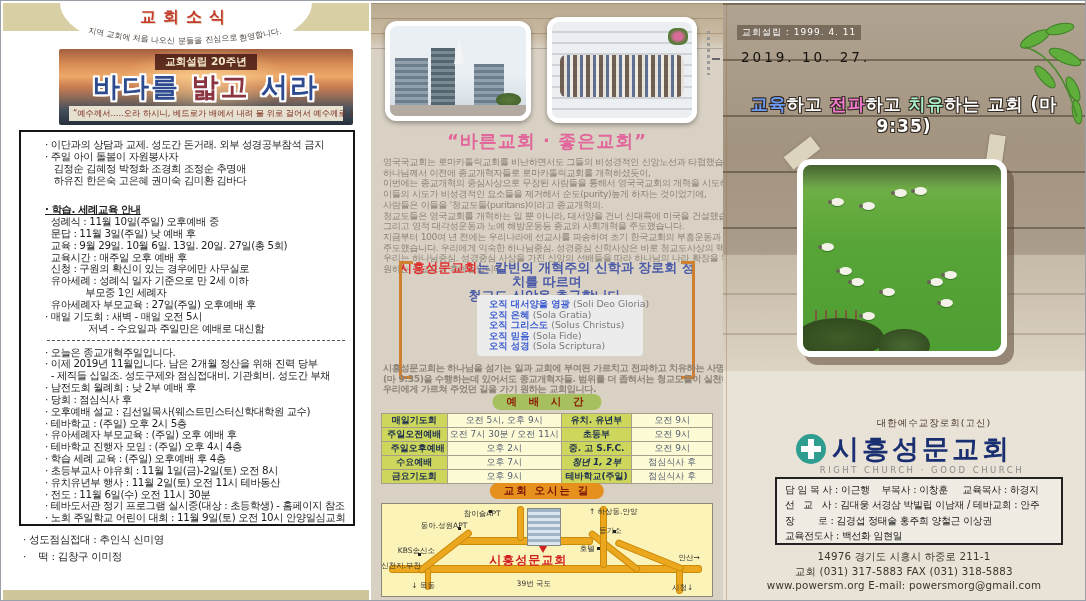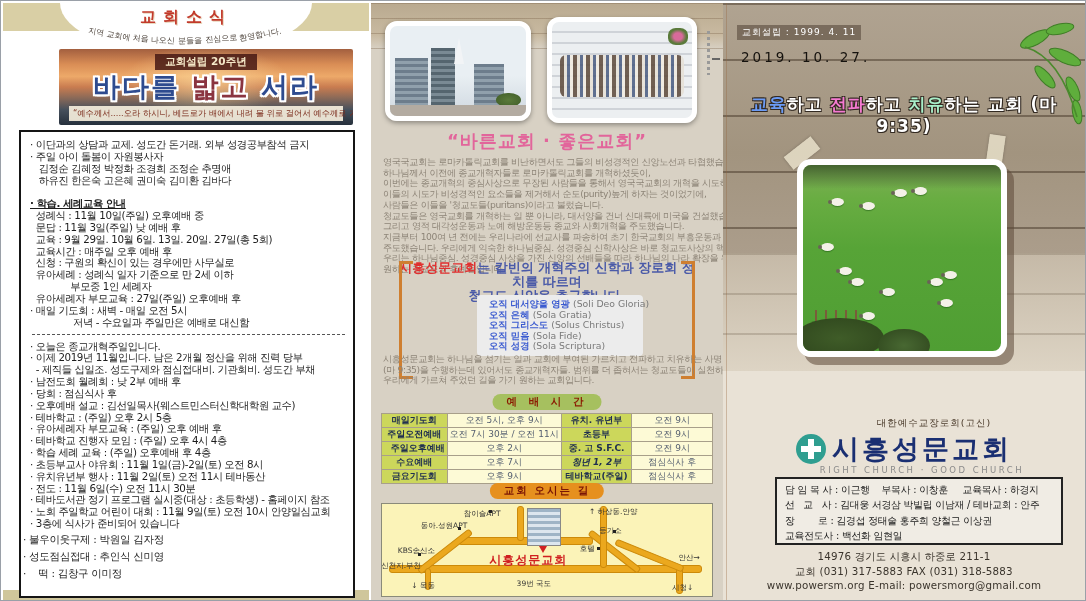--- a/index.html
+++ b/index.html
@@ -21,24 +21,24 @@
         background:
           radial-gradient(ellipse 120px 50px at 50% 42%, rgba(255,224,160,.65), rgba(255,224,160,0) 70%),
           linear-gradient(180deg,#a35f3f 0%,#d98d55 20%,#eda969 36%,#c97c50 50%,#8c6a58 64%,#46505c 80%,#26303c 100%);
         text-align:center;}
   .badge{display:inline-block;margin-top:5px;background:rgba(70,25,20,.85);color:#f5e9c8;
         font-size:10.5px;font-weight:bold;padding:1px 10px;}
   .btitle{margin-top:2px;font-size:27px;font-weight:bold;letter-spacing:2px;line-height:30px;
         text-shadow:-2px -2px 0 #fff,2px -2px 0 #fff,-2px 2px 0 #fff,2px 2px 0 #fff,0 2px 0 #fff,0 -2px 0 #fff,2px 0 0 #fff,-2px 0 0 #fff;}
   .bquote{position:absolute;left:10px;right:10px;bottom:4px;background:rgba(245,238,220,.92);
         color:#7a2a1a;font-size:8.3px;padding:2px 4px;white-space:nowrap;}
-  .notice-box{position:absolute;left:16px;top:127px;width:336px;height:468px;border:2px solid #151515;
-        background:#fff;padding:7px 6px 4px 9px;overflow:hidden;}
+  .notice-box{position:absolute;left:16px;top:127px;width:336px;height:396px;border:2px solid #151515;
+        background:#fff;padding:7px 6px 4px 24px;overflow:hidden;}
   .nline{font-size:10.3px;line-height:11.85px;color:#1c1c1c;white-space:pre-wrap;letter-spacing:-0.4px;}
-  .nline.u{text-decoration:underline;font-weight:bold;}
+  .nline.u{text-decoration:underline;font-weight:bold;margin-top:6px;}
   .dashline{border-top:1px dashed #555;margin:5px 2px 6px 2px;height:0;}
   .left-footer{position:absolute;left:20px;top:528px;width:330px;}
   .fline{font-size:10.5px;line-height:17px;color:#1c1c1c;white-space:pre-wrap;letter-spacing:-0.3px;}
 
   
   .panel-mid{position:absolute;left:370px;top:2px;width:352px;height:597px;background:#d8d1c4;}
   .mid-wood{position:absolute;left:0;top:0;width:100%;height:46px;
         background:repeating-linear-gradient(180deg,rgba(120,95,70,.35) 0 1px,rgba(0,0,0,0) 1px 15px),
                    linear-gradient(180deg,#b9a98f,#c9baa1 70%,#d8d1c4);}
   .photo{position:absolute;border:5px solid #fff;border-radius:12px;box-shadow:0 2px 5px rgba(0,0,0,.35);overflow:hidden;}
@@ -52,21 +52,21 @@
   .p1-road{position:absolute;left:0;bottom:0;width:100%;height:12%;background:#b3aba1;}
   .p1-tree{position:absolute;right:4%;bottom:10%;width:18%;height:16%;background:radial-gradient(#5a7a3a,#3f5c28);border-radius:50%;}
   .photo2{left:176px;top:14px;width:150px;height:106px;background:repeating-linear-gradient(180deg,#eceff1 0 9px,#cfd3d8 9px 11px);}
   .p2-crowd{position:absolute;left:6%;top:34%;width:88%;height:44%;border-radius:6px;
         background:repeating-linear-gradient(90deg,rgba(90,70,55,.85) 0 4px,rgba(230,225,215,.9) 4px 7px,rgba(60,80,120,.8) 7px 10px,rgba(240,235,225,.9) 10px 13px);}
   .p2-flower{position:absolute;right:3%;top:6%;width:14%;height:18%;background:radial-gradient(#d86a9a 30%,#5a7a3a 60%);border-radius:40%;}
   .mid-heading{position:absolute;left:0;top:126px;width:100%;text-align:center;font-size:18px;
         font-weight:bold;color:#e2659b;letter-spacing:1px;}
   .para{position:absolute;left:12px;right:8px;color:#8d8477;}
   .para1{top:154px;}
-  .para2{top:351px;}
+  .para2{top:360px;font-weight:bold;}
   .pline{font-size:9.2px;line-height:10.7px;letter-spacing:-0.4px;white-space:nowrap;}
   .bracket{position:absolute;top:258px;left:28px;right:28px;height:118px;}
   .bkt{position:absolute;top:0;bottom:0;width:14px;border-top:3px solid #cf7f30;border-bottom:3px solid #cf7f30;}
   .bkt-l{left:0;border-left:3px solid #cf7f30;}
   .bkt-r{right:0;border-right:3px solid #cf7f30;}
   .bracket-line{ text-align:center;font-size:13px;font-weight:bold;color:#4a5aa8;line-height:14px;}
   .bracket-line .red{color:#e03030;}
   .solas{position:absolute;left:78px;top:34px;width:166px;background:#ececec;border-radius:4px;
         padding:4px 0 4px 12px;}
   .sola-row{font-size:9.3px;line-height:10.6px;white-space:nowrap;}
@@ -187,21 +187,20 @@
         <div class="nline">· 테바학교 진행자 모임 : (주일) 오후 4시 4층</div>
         <div class="nline">· 학습 세례 교육 : (주일) 오후예배 후 4층</div>
         <div class="nline">· 초등부교사 야유회 : 11월 1일(금)-2일(토) 오전 8시</div>
         <div class="nline">· 유치유년부 행사 : 11월 2일(토) 오전 11시 테바동산</div>
         <div class="nline">· 전도 : 11월 6일(수) 오전 11시 30분</div>
         <div class="nline">· 테바도서관 정기 프로그램 실시중(대상 : 초등학생) - 홈페이지 참조</div>
         <div class="nline">· 노회 주일학교 어린이 대회 : 11월 9일(토) 오전 10시 안양일심교회</div>
         <div class="nline">· 3층에 식사가 준비되어 있습니다</div>
       </div>
     <div class="left-footer" id="left-footer">
-        <div class="fline">· 불우이웃구제 : 박원일 김자정</div>
         <div class="fline">· 성도점심접대 : 추인식 신미영</div>
         <div class="fline">·    떡 : 김창구 이미정</div>
       </div>
   </div>
 
   <div class="panel-mid">
     <div class="mid-wood"></div>
     <div class="photo photo1">
       <div class="p1-bld p1-b1"></div>
       <div class="p1-bld p1-b2"></div>
@@ -213,21 +212,21 @@
     <div class="photo photo2">
       <div class="p2-crowd"></div>
       <div class="p2-flower"></div>
     </div>
     <div class="mid-heading">“바른교회 · 좋은교회”</div>
     <div class="para para1" id="para1">
         <div class="pline">  영국국교회는 로마카톨릭교회를 비난하면서도 그들의 비성경적인 신앙노선과 타협했습니다.</div>
         <div class="pline">하나님께서 이전에 종교개혁자들로 로마카톨릭교회를 개혁하셨듯이,</div>
         <div class="pline">이번에는 종교개혁의 중심사상으로 무장된 사람들을 통해서 영국국교회의 개혁을 시도하셨습니다.</div>
         <div class="pline">이들의 시도가 비성경적인 요소들을 제거해서 순도(purity)높게 하자는 것이었기에,</div>
-        <div class="pline">사람들은 이들을 '청교도들(puritans)이라고 불렀습니다.</div>
+        <div class="pline">사람들은 이들을 '청교도들(puritans)이라고 종교개혁의.</div>
         <div class="pline">청교도들은 영국교회를 개혁하는 일 뿐 아니라, 대서양을 건너 신대륙에 미국을 건설했습니다.</div>
         <div class="pline">그리고 영적 대각성운동과 노예 해방운동등 종교와 사회개혁을 주도했습니다.</div>
         <div class="pline">지금부터 100여 년 전에는 우리나라에 선교사를 파송하여 초기 한국교회의 부흥운동과 사회개혁을</div>
         <div class="pline">주도했습니다. 우리에게 익숙한 하나님중심. 성경중심 신학사상은 바로 청교도사상의 핵심내용입니다.</div>
         <div class="pline">우리는 하나님중심. 성경중심 사상을 가진 신앙의 선배들을 따라 하나님의 나라 확장을 위해 헌신하기</div>
         <div class="pline">원하는 청교도의 후예들입니다.</div>
       </div>
     <div class="bracket">
       <div class="bkt bkt-l"></div>
       <div class="bkt bkt-r"></div>

